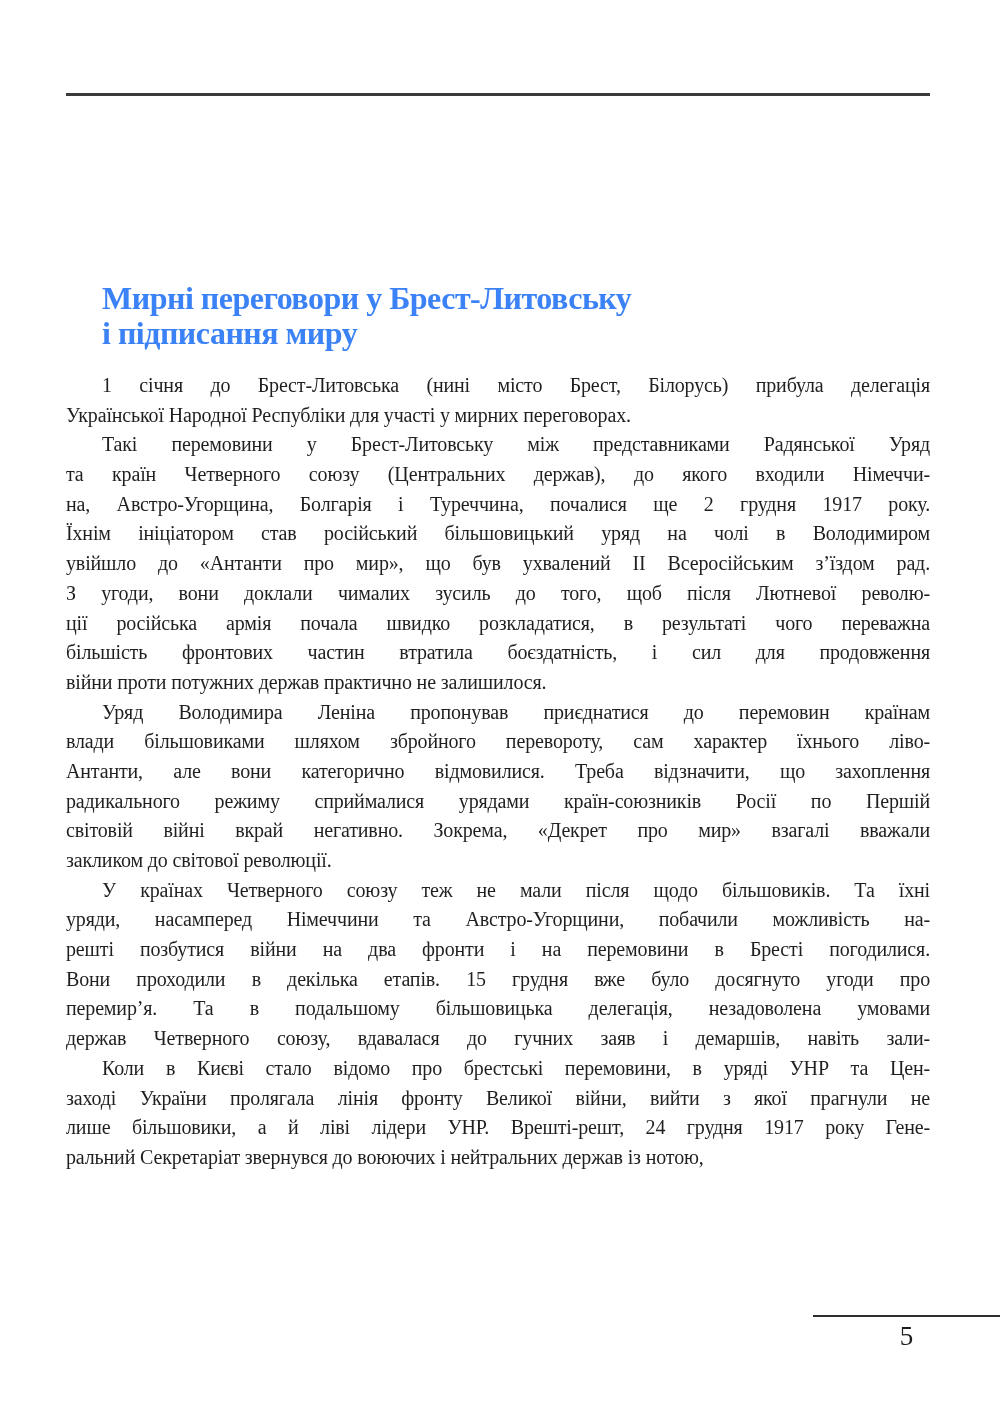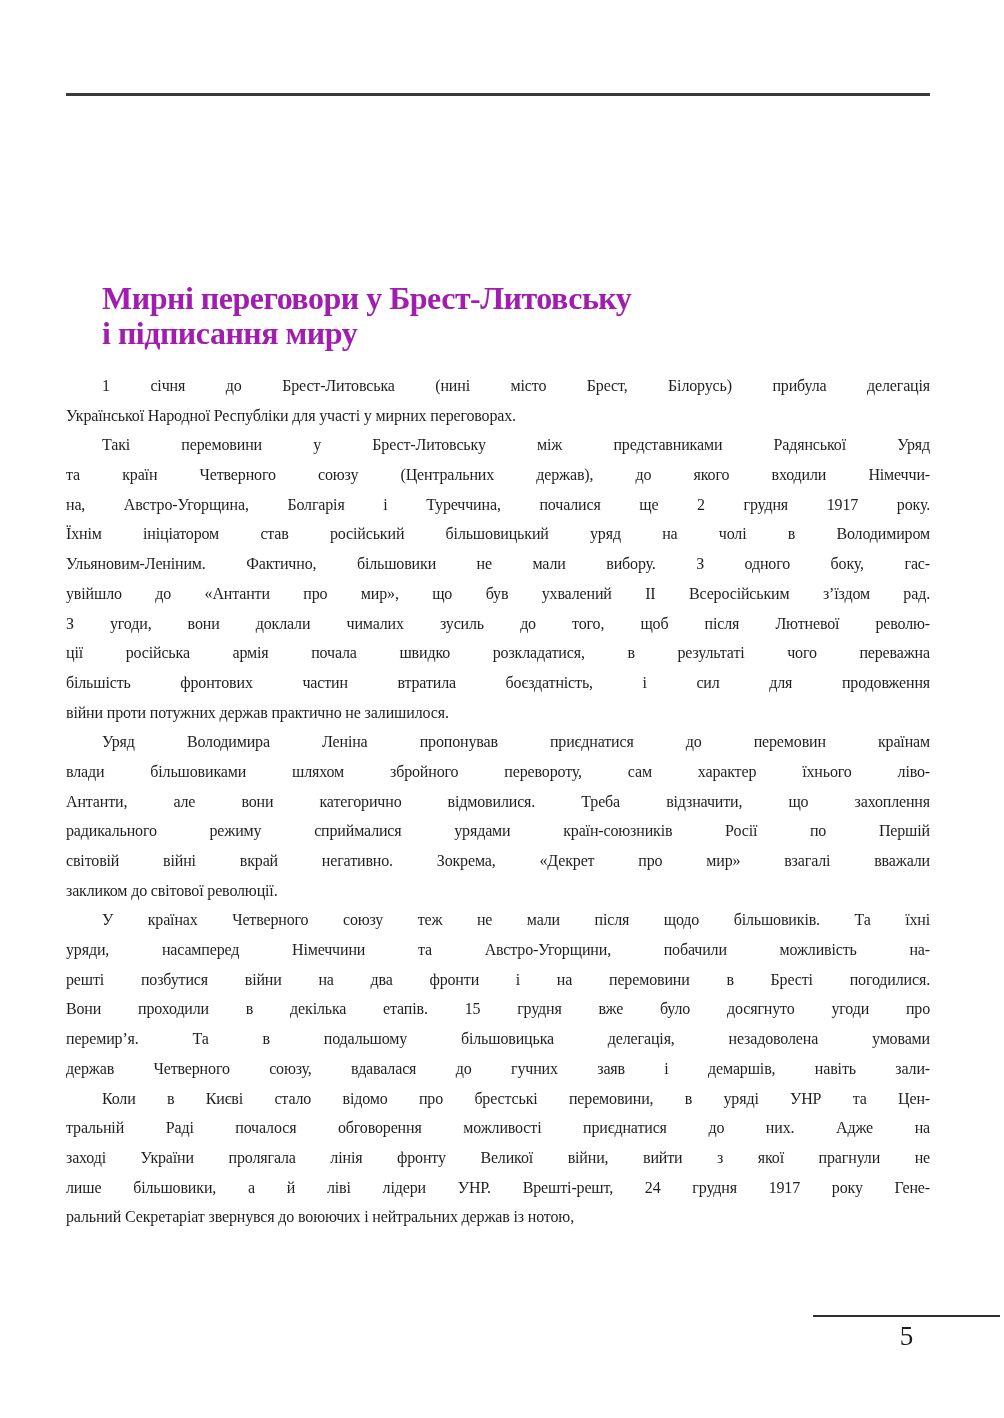--- a/index.html
+++ b/index.html
@@ -26,33 +26,33 @@
   }
   .heading {
     position: absolute;
     left: 102px;
     top: 281px;
     margin: 0;
     font-size: 32px;
     line-height: 35px;
     font-weight: bold;
     letter-spacing: -0.5px;
-    color: #a21caf;
+    color: #3b82f6;
   }
   .heading .h-line { display: block; }
   .body-text {
     position: absolute;
     left: 66px;
     top: 371px;
     width: 864px;
   }
   .line {
     height: 29.7px;
     line-height: 29.7px;
-    font-size: 16px;
+    font-size: 20px;
     letter-spacing: -0.15px;
     text-align: justify;
     text-align-last: justify;
     overflow: hidden;
     color: #1f1f1f;
   }
   .line.first { text-indent: 36px; }
   .line.last { text-align-last: left; }
   .footer-rule {
     position: absolute;
@@ -84,40 +84,38 @@
     <span class="h-line">і підписання миру</span>
   </h1>
 
   <div class="body-text" id="body-text">
       <div class="line first">1 січня до Брест-Литовська (нині місто Брест, Білорусь) прибула делегація</div>
       <div class="line last">Української Народної Республіки для участі у мирних переговорах.</div>
       <div class="line first">Такі перемовини у Брест-Литовську між представниками Радянської Уряд</div>
       <div class="line">та країн Четверного союзу (Центральних держав), до якого входили Німеччи-</div>
       <div class="line">на, Австро-Угорщина, Болгарія і Туреччина, почалися ще 2 грудня 1917 року.</div>
       <div class="line">Їхнім ініціатором став російський більшовицький уряд на чолі в Володимиром</div>
-      <div class="line">Ульяновим-Леніним. Фактично, більшовики не мали вибору. З одного боку, гас-</div>
       <div class="line">увійшло до «Антанти про мир», що був ухвалений ІІ Всеросійським з’їздом рад.</div>
       <div class="line">З угоди, вони доклали чималих зусиль до того, щоб після Лютневої револю-</div>
       <div class="line">ції російська армія почала швидко розкладатися, в результаті чого переважна</div>
       <div class="line">більшість фронтових частин втратила боєздатність, і сил для продовження</div>
       <div class="line last">війни проти потужних держав практично не залишилося.</div>
       <div class="line first">Уряд Володимира Леніна пропонував приєднатися до перемовин країнам</div>
       <div class="line">влади більшовиками шляхом збройного перевороту, сам характер їхнього ліво-</div>
       <div class="line">Антанти, але вони категорично відмовилися. Треба відзначити, що захоплення</div>
       <div class="line">радикального режиму сприймалися урядами країн-союзників Росії по Першій</div>
       <div class="line">світовій війні вкрай негативно. Зокрема, «Декрет про мир» взагалі вважали</div>
       <div class="line last">закликом до світової революції.</div>
       <div class="line first">У країнах Четверного союзу теж не мали після щодо більшовиків. Та їхні</div>
       <div class="line">уряди, насамперед Німеччини та Австро-Угорщини, побачили можливість на-</div>
       <div class="line">решті позбутися війни на два фронти і на перемовини в Бресті погодилися.</div>
       <div class="line">Вони проходили в декілька етапів. 15 грудня вже було досягнуто угоди про</div>
       <div class="line">перемир’я. Та в подальшому більшовицька делегація, незадоволена умовами</div>
       <div class="line">держав Четверного союзу, вдавалася до гучних заяв і демаршів, навіть зали-</div>
       <div class="line first">Коли в Києві стало відомо про брестські перемовини, в уряді УНР та Цен-</div>
-      <div class="line">тральній Раді почалося обговорення можливості приєднатися до них. Адже на</div>
       <div class="line">заході України пролягала лінія фронту Великої війни, вийти з якої прагнули не</div>
       <div class="line">лише більшовики, а й ліві лідери УНР. Врешті-решт, 24 грудня 1917 року Гене-</div>
       <div class="line last">ральний Секретаріат звернувся до воюючих і нейтральних держав із нотою,</div>
     </div>
 
   <div class="footer-rule"></div>
   <div class="page-number">5</div>
 </div>
 
 </body></html>

